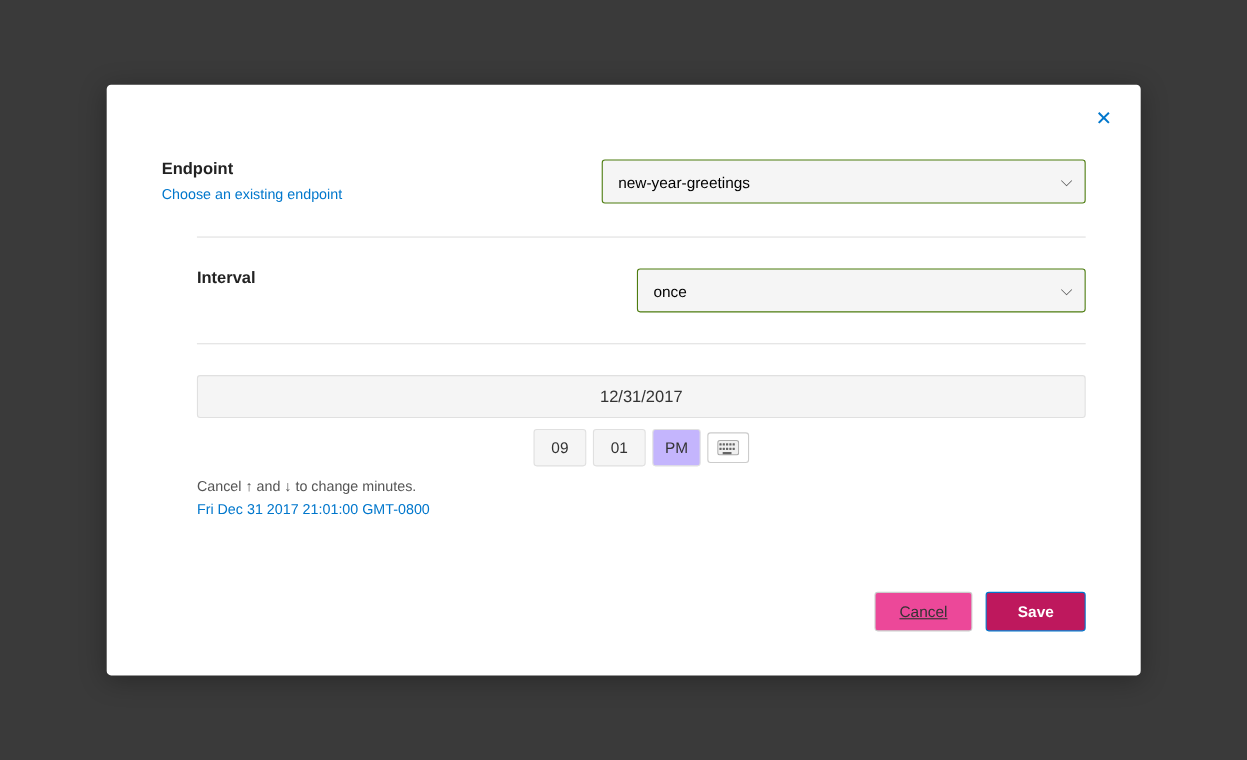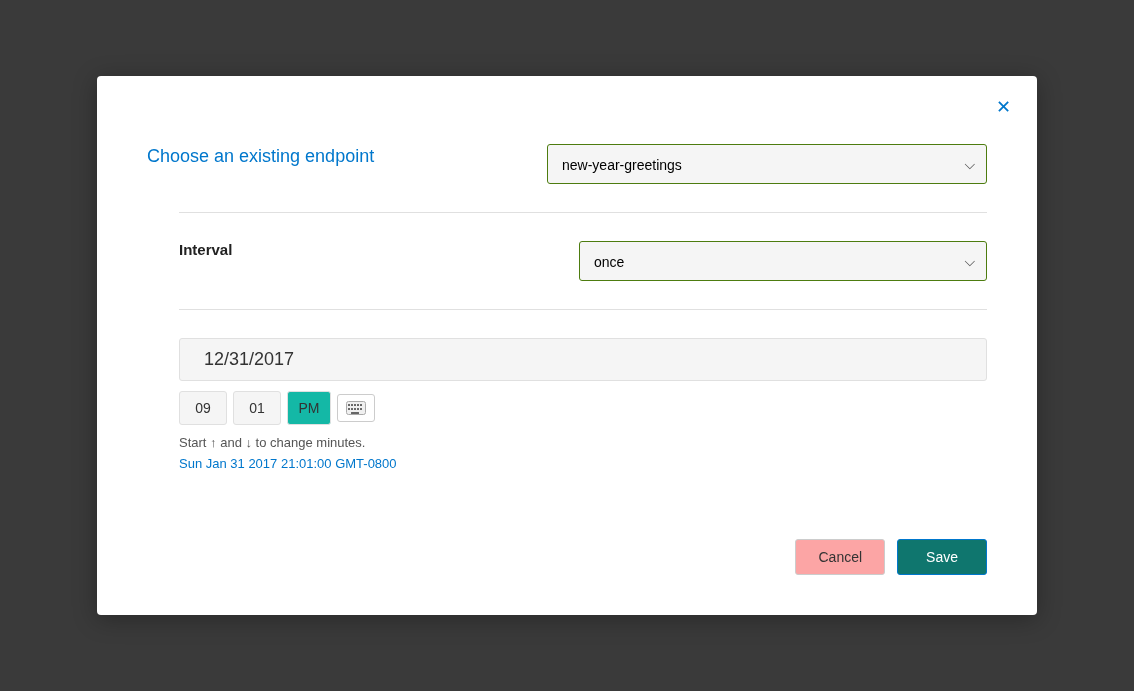--- a/index.html
+++ b/index.html
@@ -60,21 +60,21 @@
     .section-right {
       flex: 1;
     }
     .section-title {
       font-size: 15px;
       font-weight: 700;
       color: #222;
       margin-bottom: 6px;
     }
     .section-subtitle {
-      font-size: 18px;
+      font-size: 13px;
       color: #0077cc;
       line-height: 1.4;
     }
     .dropdown-wrapper {
       position: relative;
       width: 100%;
     }
     .dropdown {
       width: 100%;
       background: #f5f5f5;
@@ -96,43 +96,45 @@
       pointer-events: none;
       color: #555;
       font-size: 14px;
     }
     .date-input {
       width: 100%;
       background: #f5f5f5;
       border: 1px solid #e0e0e0;
       border-radius: 3px;
       padding: 10px 24px;
-      font-size: 18px;
+      font-size: 15px;
       color: #333;
       outline: none;
       margin-bottom: 10px;
+      text-align: center;
     }
     .time-row {
       display: flex;
       align-items: center;
       gap: 6px;
       margin-bottom: 10px;
+      justify-content: center;
     }
     .time-box {
       background: #f5f5f5;
       border: 1px solid #e0e0e0;
       border-radius: 3px;
       padding: 8px 10px;
       font-size: 14px;
       color: #333;
       width: 48px;
       text-align: center;
     }
     .ampm-box {
-      background: #14b8a6;
+      background: #c4b5fd;
       border: 1px solid #e0e0e0;
       border-radius: 3px;
       padding: 8px 10px;
       font-size: 14px;
       color: #333;
       width: 44px;
       text-align: center;
     }
     .keyboard-icon-btn {
       background: none;
@@ -155,50 +157,52 @@
       color: #0077cc;
     }
     .modal-footer {
       display: flex;
       justify-content: flex-end;
       gap: 12px;
       margin-top: 30px;
       padding-top: 10px;
     }
     .btn-cancel {
-      background: #fca5a5;
+      background: #ec4899;
       border: 1px solid #ccc;
       border-radius: 3px;
       padding: 9px 22px;
       font-size: 14px;
       color: #333;
       cursor: pointer;
+      text-decoration: underline;
     }
     .btn-save {
-      background: #0f766e;
+      background: #be185d;
       border: 1px solid #0077cc;
       border-radius: 3px;
       padding: 9px 28px;
       font-size: 14px;
       color: #fff;
       cursor: pointer;
-      font-weight: 400;
+      font-weight: 700;
     }
   </style>
 </head>
 <body>
 
 <div class="modal-overlay">
   <div class="modal">
 
     <button class="modal-close">✕</button>
 
     <div class="section">
       <div class="section-layout">
         <div class="section-left">
+          <div class="section-title">Endpoint</div>
           <div class="section-subtitle">Choose an existing endpoint</div>
         </div>
         <div class="section-right">
           <div class="dropdown-wrapper">
             <select class="dropdown">
               <option value="new-year-greetings" selected="">new-year-greetings</option>
               <option value="option-2">option-2</option>
               <option value="option-3">option-3</option>
             </select>
             <span class="dropdown-arrow">⌵</span>
@@ -246,22 +250,22 @@
                 <rect x="2" y="7" width="2" height="2" rx="0.3" fill="#666"></rect>
                 <rect x="5" y="7" width="2" height="2" rx="0.3" fill="#666"></rect>
                 <rect x="8" y="7" width="2" height="2" rx="0.3" fill="#666"></rect>
                 <rect x="11" y="7" width="2" height="2" rx="0.3" fill="#666"></rect>
                 <rect x="14" y="7" width="2" height="2" rx="0.3" fill="#666"></rect>
                 <rect x="5" y="11" width="8" height="2" rx="0.3" fill="#666"></rect>
               </svg>
             </button>
           </div>
 
-          <div class="time-hint">Start ↑ and ↓ to change minutes.</div>
-          <div class="datetime-display">Sun Jan 31 2017 21:01:00 GMT-0800</div>
+          <div class="time-hint">Cancel ↑ and ↓ to change minutes.</div>
+          <div class="datetime-display">Fri Dec 31 2017 21:01:00 GMT-0800</div>
         </div>
       </div>
     </div>
 
     <div class="modal-footer">
       <button class="btn-cancel">Cancel</button>
       <button class="btn-save">Save</button>
     </div>
 
   </div>

